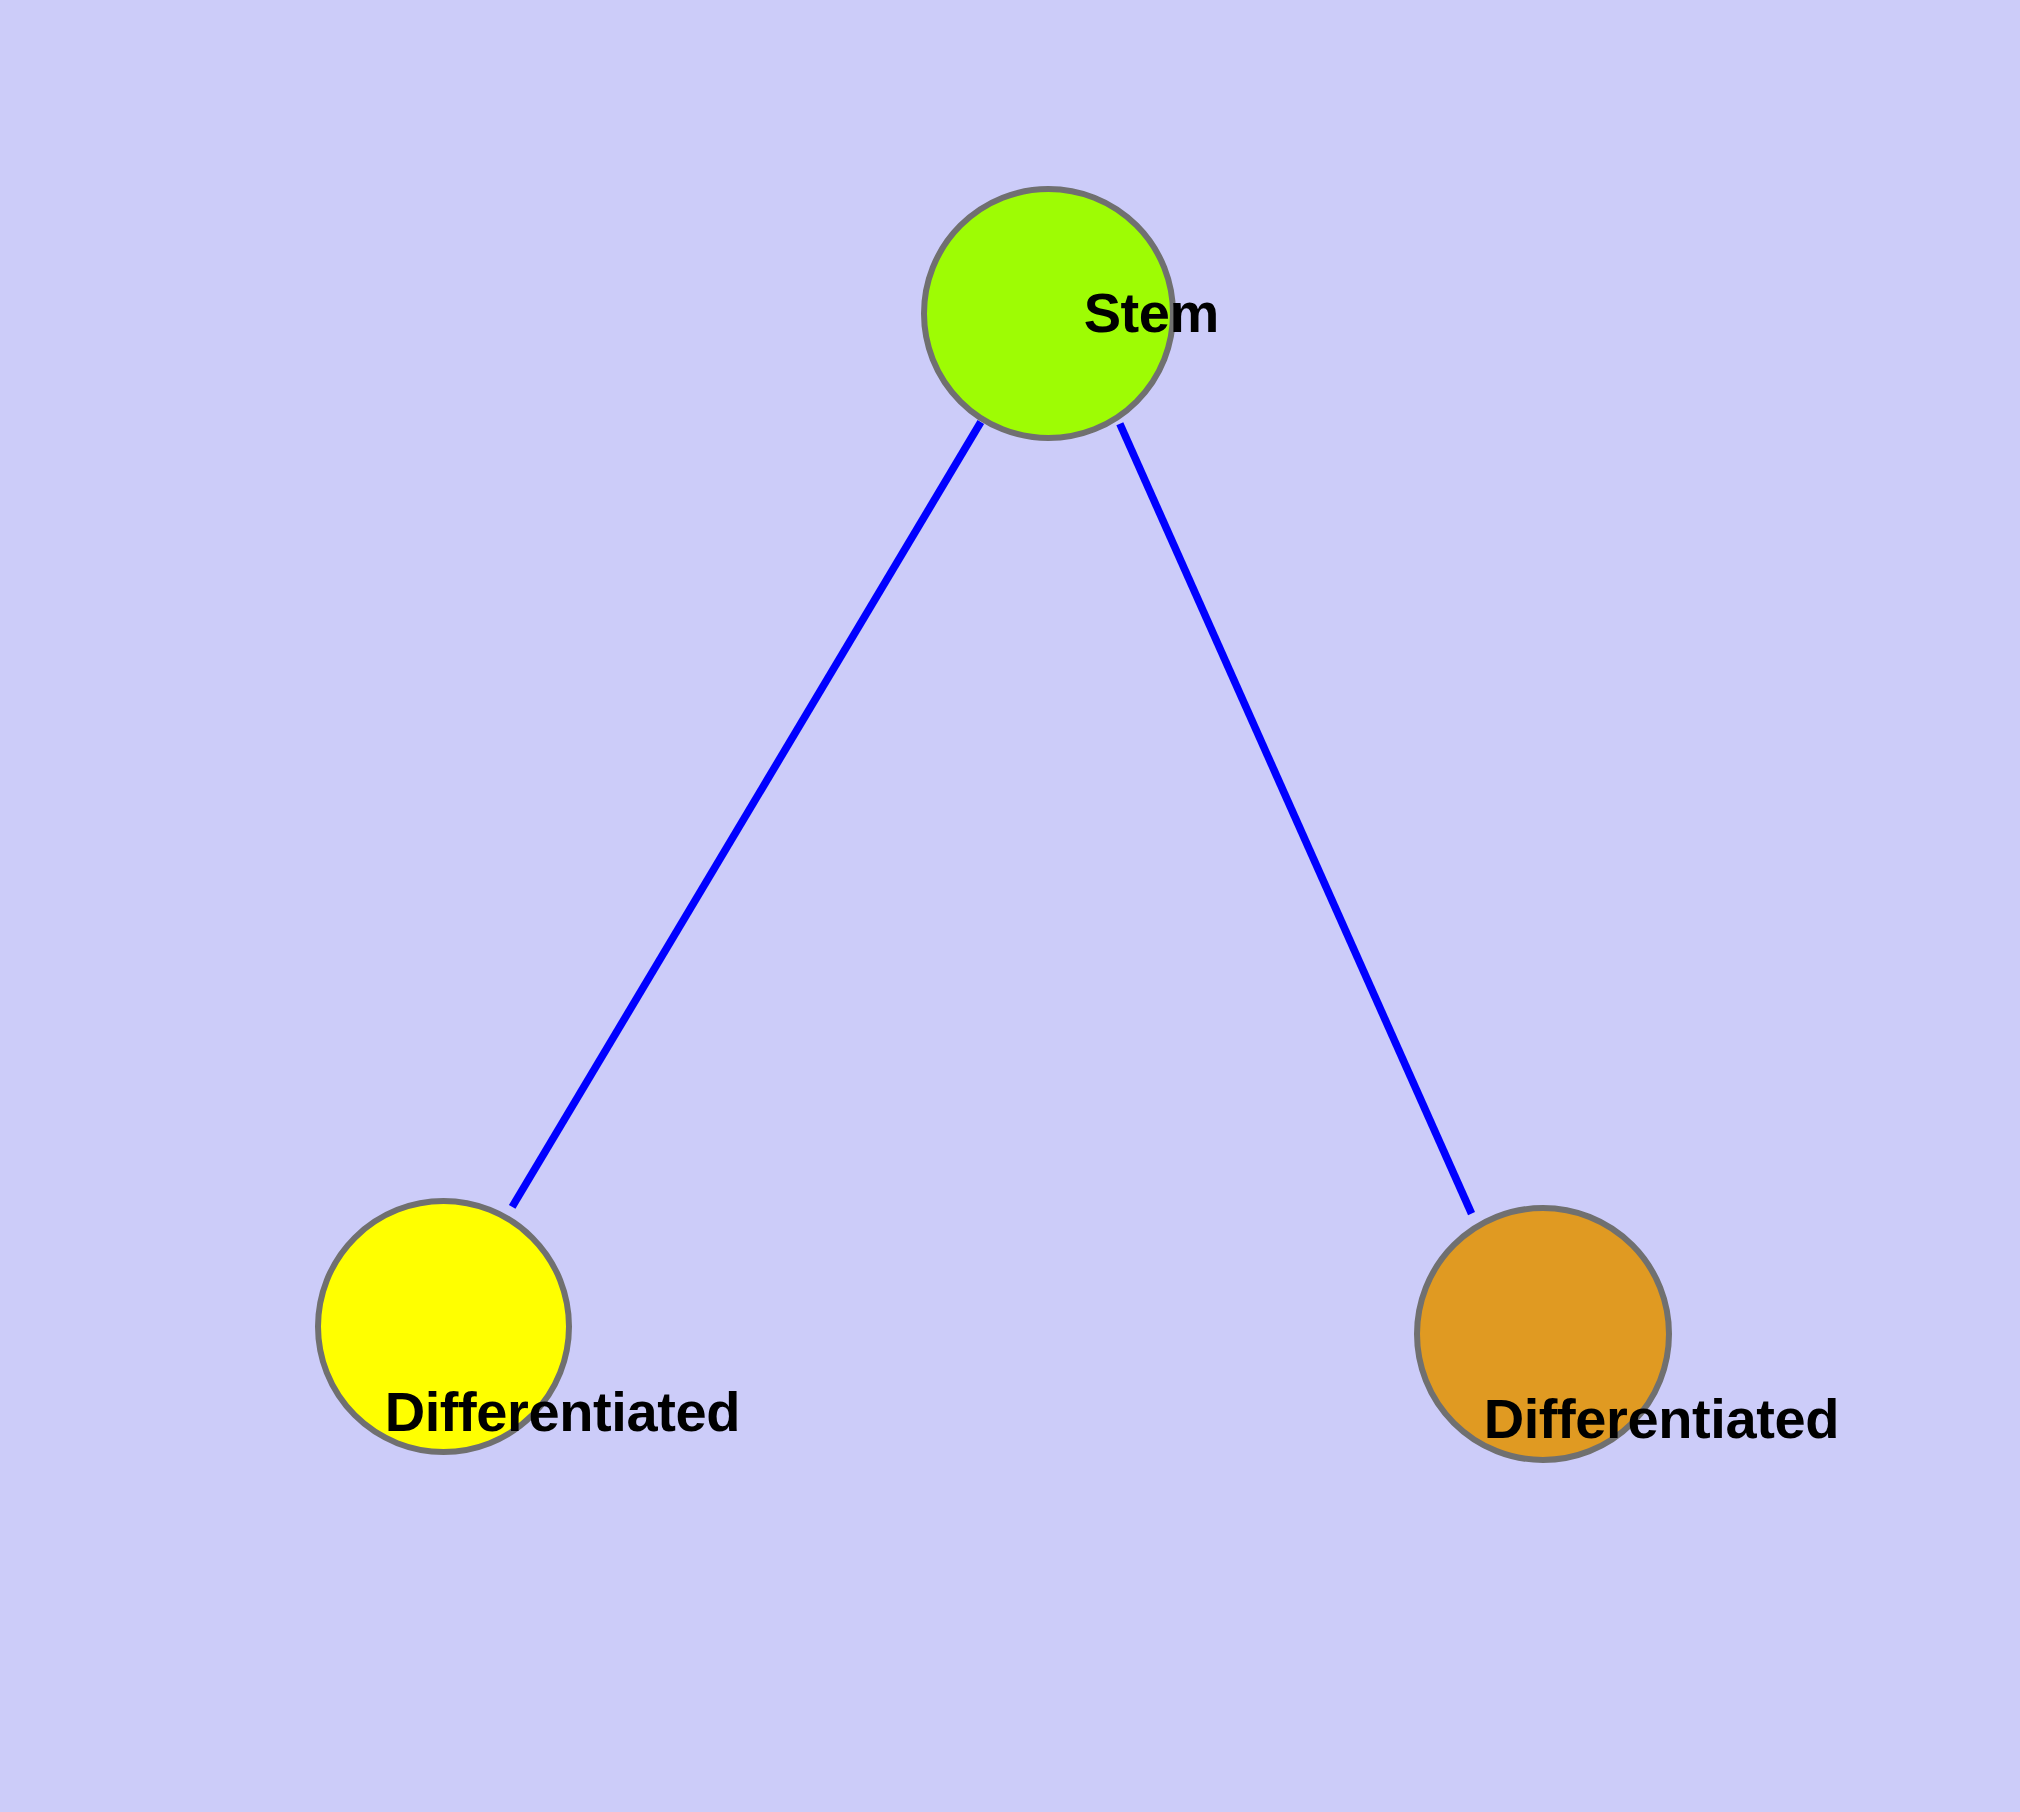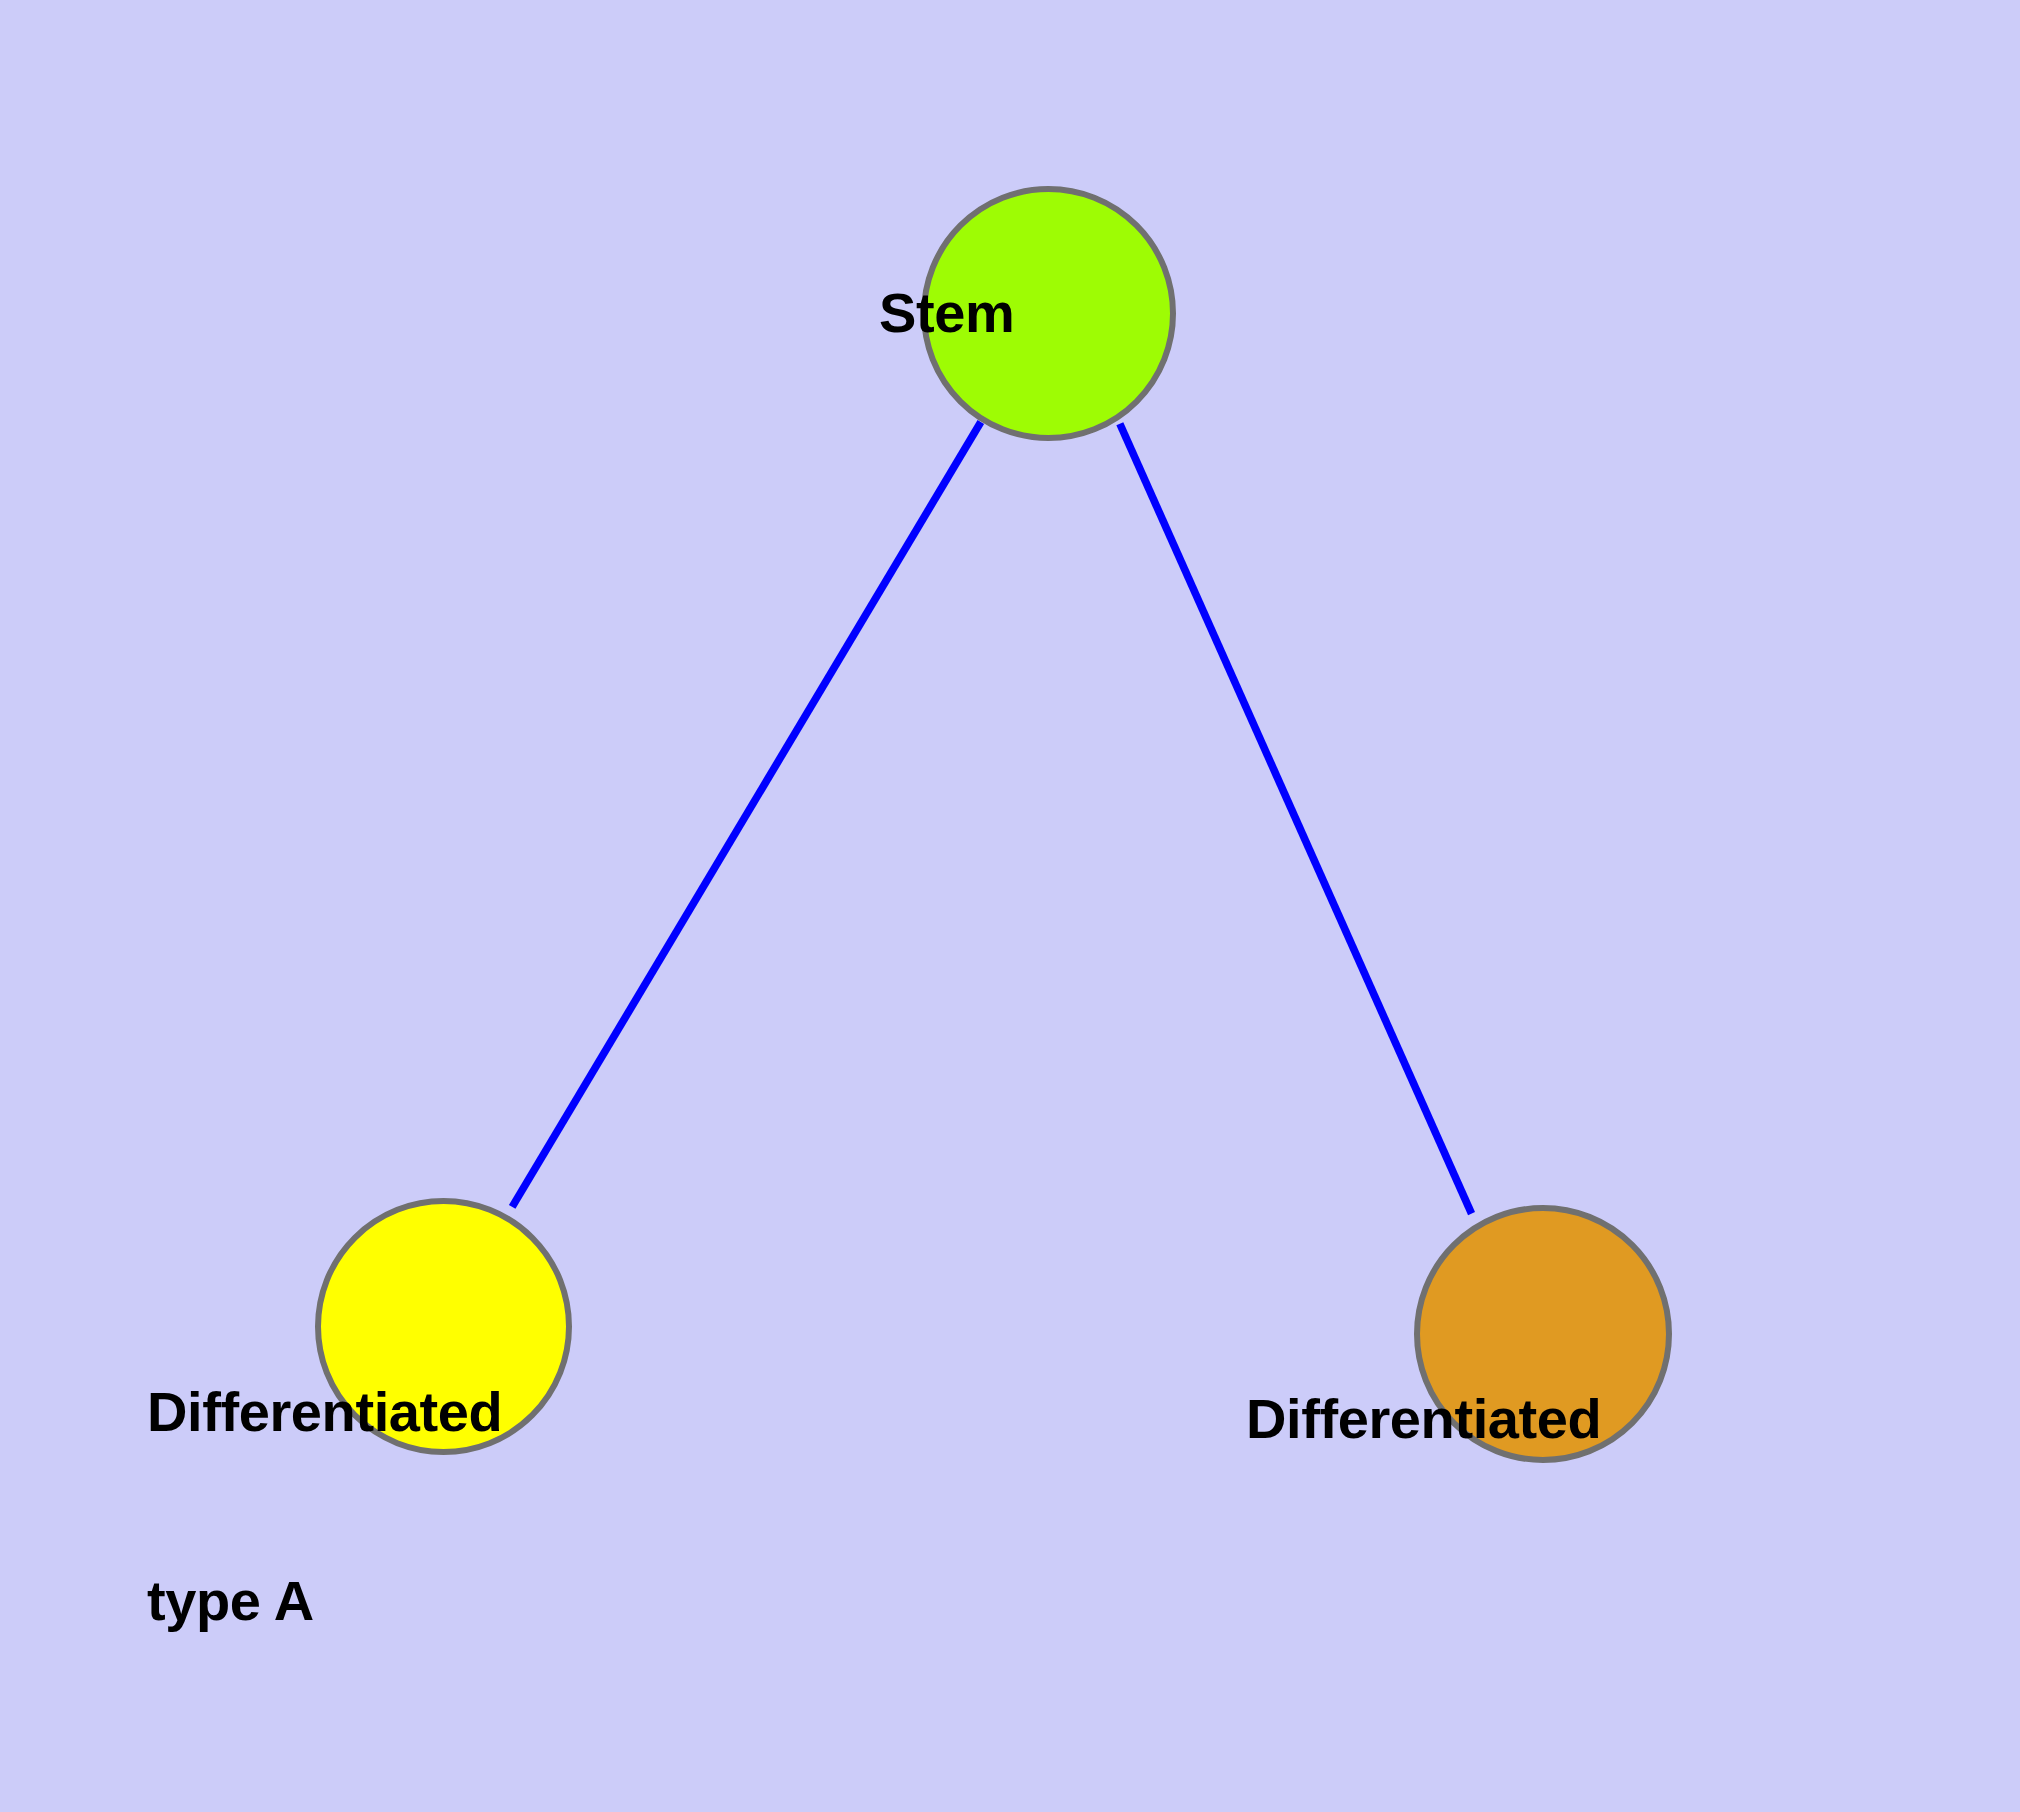--- a/index.html
+++ b/index.html
@@ -33,21 +33,21 @@
     width: 2021px;
     height: 1812px;
   }
   .node {
     position: absolute;
     border-radius: 50%;
     box-sizing: border-box;
   }
   .node-label {
     position: absolute;
-    text-align: left;
+    text-align: right;
     font-weight: bold;
     color: #000000;
     white-space: pre;
     line-height: 1.12;
     letter-spacing: -0.4px;
     pointer-events: none;
   }
   #node-stem {
     left: 921px;
     top: 186px;
@@ -102,21 +102,20 @@
   </svg>
 
   <div id="node-layer">
 
     <div id="node-stem" class="node"></div>
     <div id="label-stem" class="node-label">Stem</div>
 
     <div id="node-diffA" class="node"></div>
     <div id="label-diffA" class="node-label">
       <div>Differentiated</div>
-      <div>type A</div>
     </div>
 
     <div id="node-diffB" class="node"></div>
     <div id="label-diffB" class="node-label">
       <div>Differentiated</div>
     </div>
 
   </div>
 </div>
 

